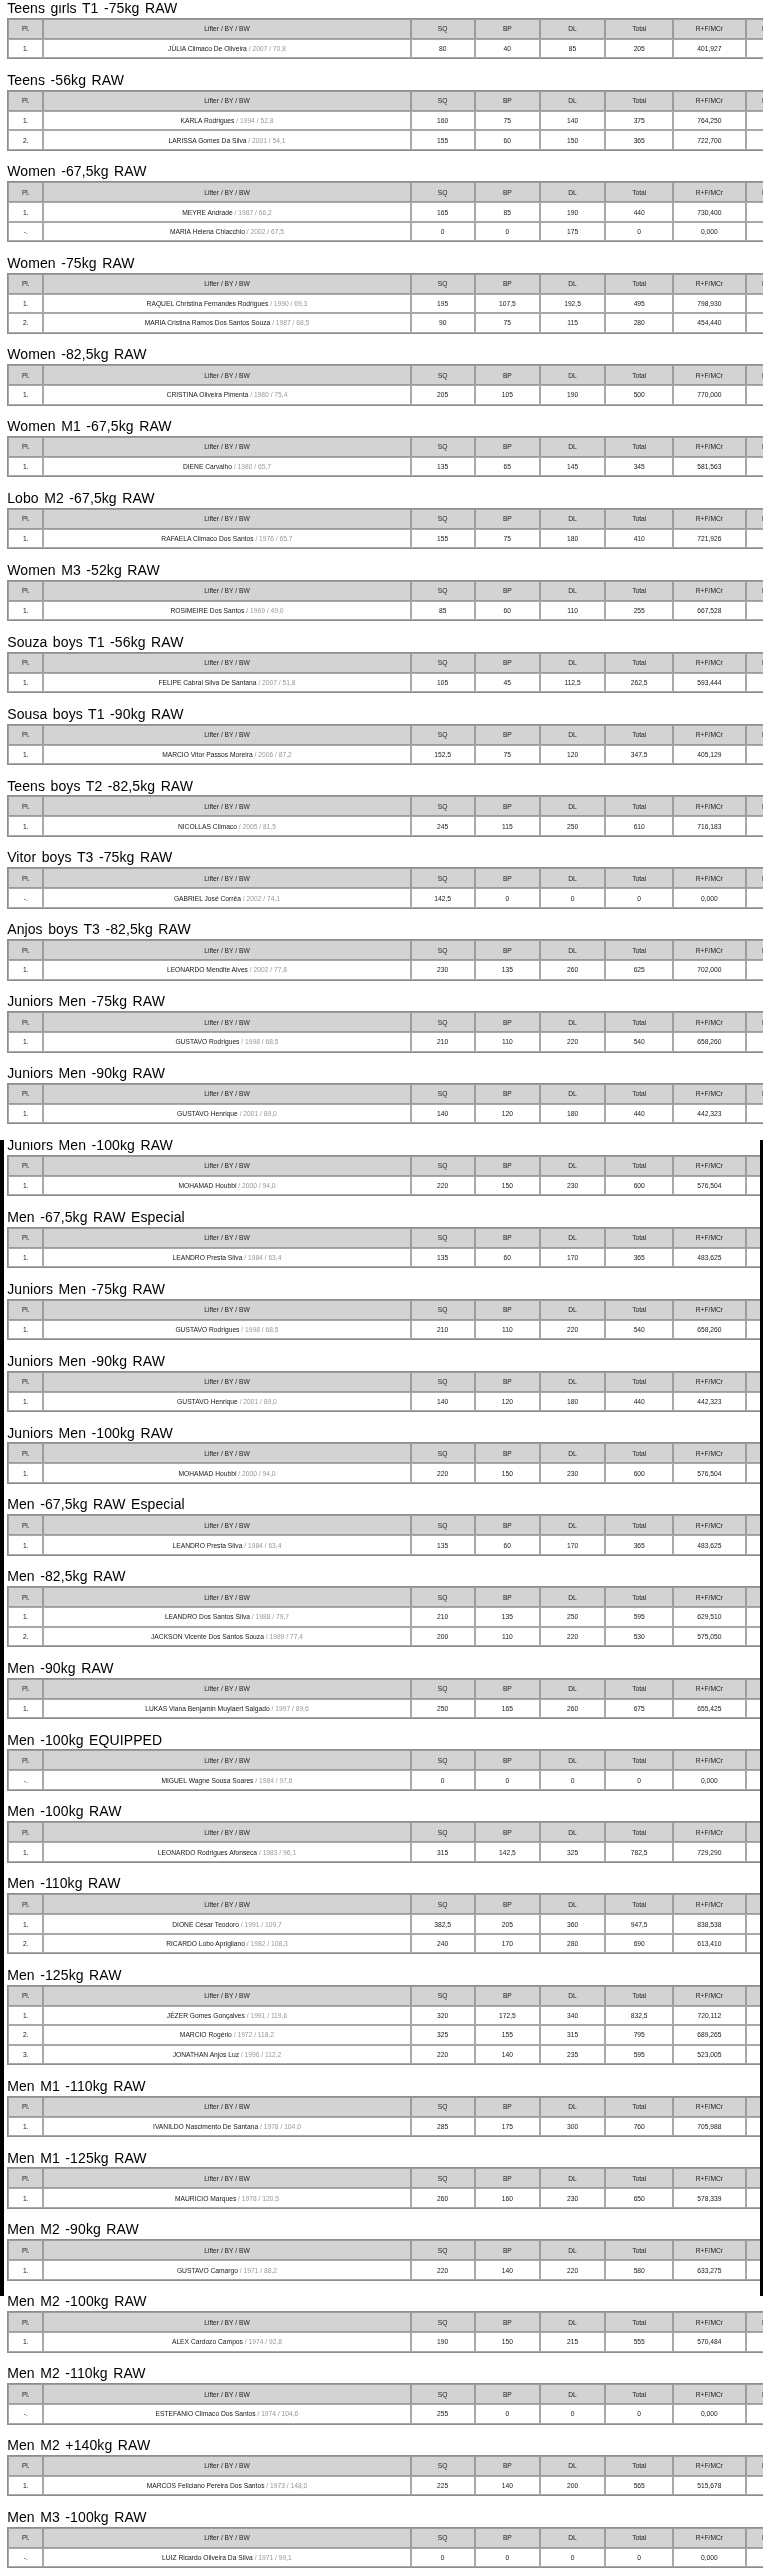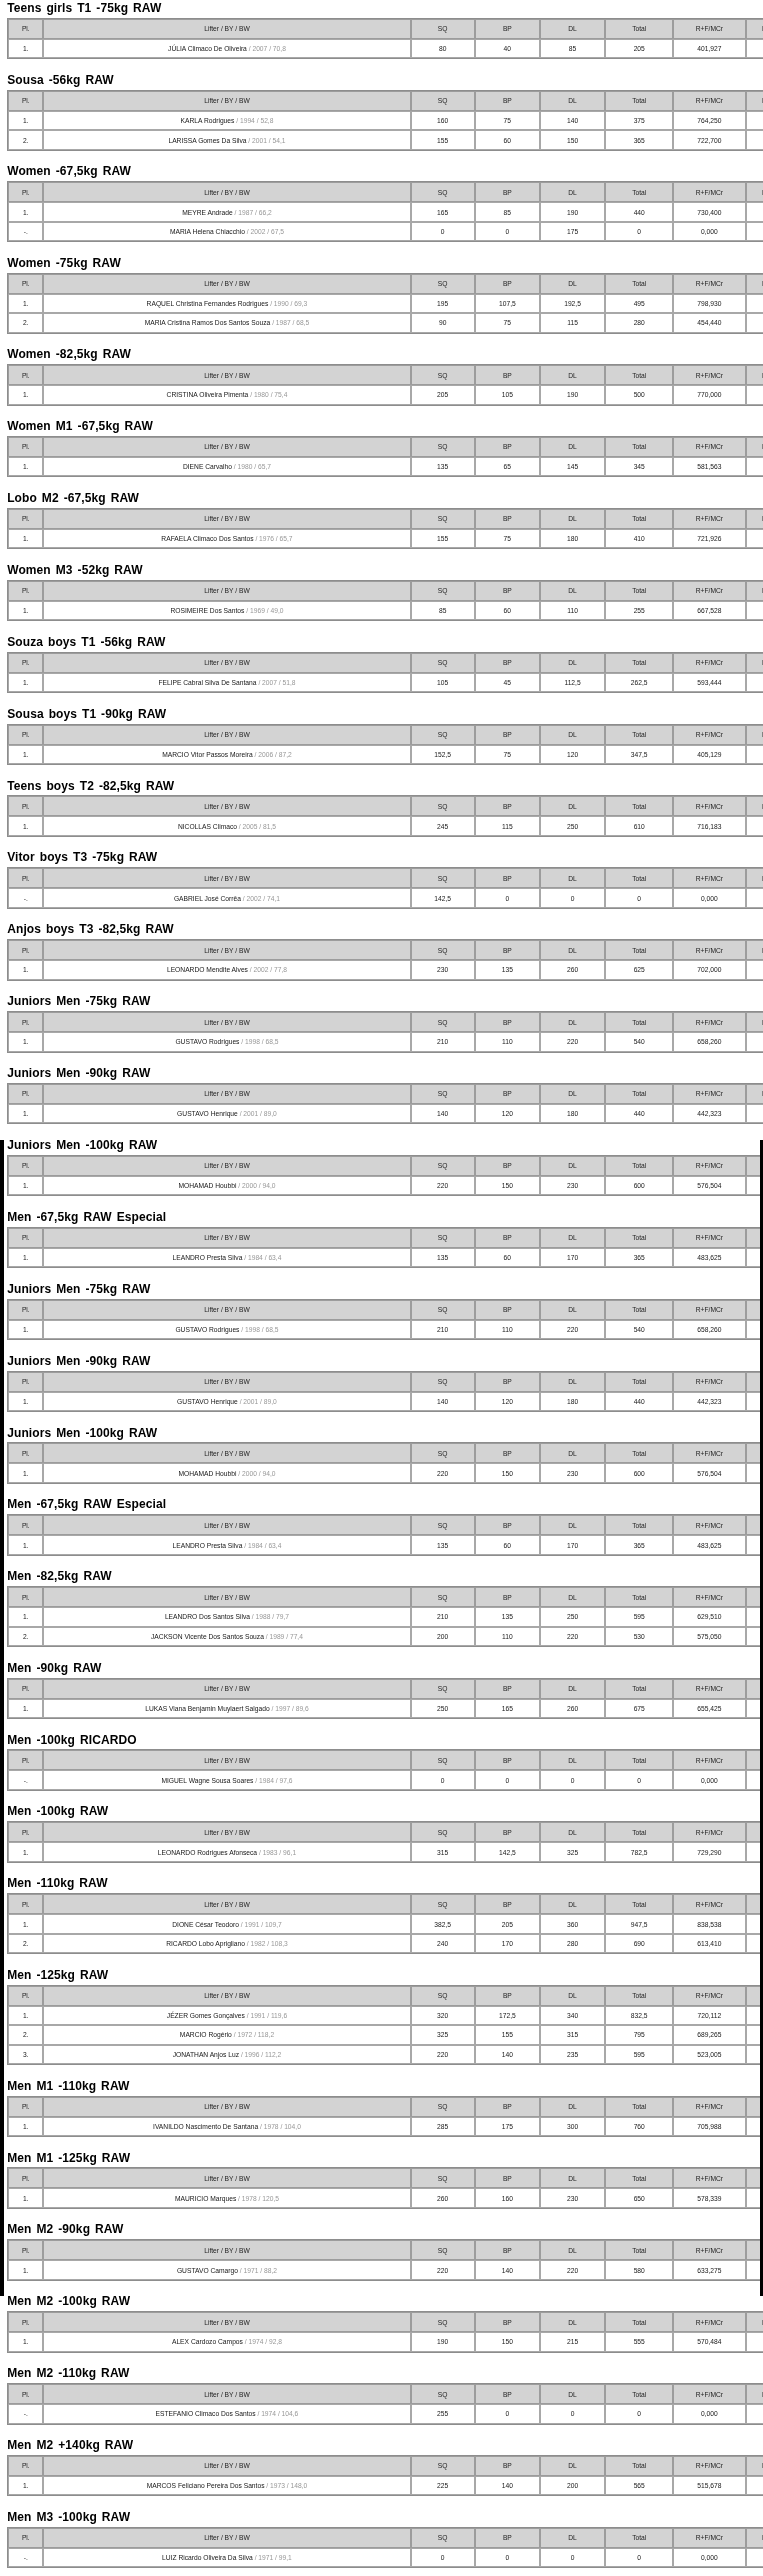--- a/index.html
+++ b/index.html
@@ -7,21 +7,21 @@
     width:764px;min-height:2753px;background:#ffffff;
     font-family:"Liberation Sans","DejaVu Sans",sans-serif;color:#111;
     padding-top:3.1px;box-sizing:border-box;
   }
   .page{position:relative;overflow:hidden;}
   .page-bar{position:absolute;top:0;height:100%;width:4.1px;background:#000;}
   .page-bar.left{left:0;}
   .page-bar.right{right:0;width:3.6px;}
   .section{margin:0 8.2px 15.5px 7.2px;}
   h2.sec-title{
-    margin:0 0 4.6px 0;font-size:12px;line-height:10.3px;font-weight:bold;
+    margin:0 0 4.6px 0;font-size:14px;line-height:10.3px;font-weight:normal;
     color:#000;word-spacing:1.5px;letter-spacing:0.1px;
   }
   table.results{
     table-layout:fixed;width:748px;
     border-collapse:separate;border-spacing:0.5px;
     border:1px solid #8d8d8d;background:#fff;
   }
   table.results th{
     background:#d3d3d3;border:0.5px solid #9c9c9c;
     height:18px;font-weight:normal;font-size:6.7px;color:#1d1d1d;
@@ -66,21 +66,21 @@
               <td class="c4">85</td>
               <td class="c5">205</td>
               <td class="c6">401,927</td>
               <td class="c7"></td>
             </tr>
           </tbody>
     </table>
   </section>
 
   <section class="section">
-    <h2 class="sec-title">Sousa -56kg RAW</h2>
+    <h2 class="sec-title">Teens -56kg RAW</h2>
     <table class="results">
       <thead>
         <tr>
               <th class="c0">Pl.</th>
               <th class="c1">Lifter  / BY / BW</th>
               <th class="c2">SQ</th>
               <th class="c3">BP</th>
               <th class="c4">DL</th>
               <th class="c5">Total</th>
               <th class="c6">R+F/MCr</th>
@@ -769,21 +769,21 @@
               <td class="c4">260</td>
               <td class="c5">675</td>
               <td class="c6">655,425</td>
               <td class="c7"></td>
             </tr>
           </tbody>
     </table>
   </section>
 
   <section class="section">
-    <h2 class="sec-title">Men -100kg RICARDO</h2>
+    <h2 class="sec-title">Men -100kg EQUIPPED</h2>
     <table class="results">
       <thead>
         <tr>
               <th class="c0">Pl.</th>
               <th class="c1">Lifter  / BY / BW</th>
               <th class="c2">SQ</th>
               <th class="c3">BP</th>
               <th class="c4">DL</th>
               <th class="c5">Total</th>
               <th class="c6">R+F/MCr</th>

